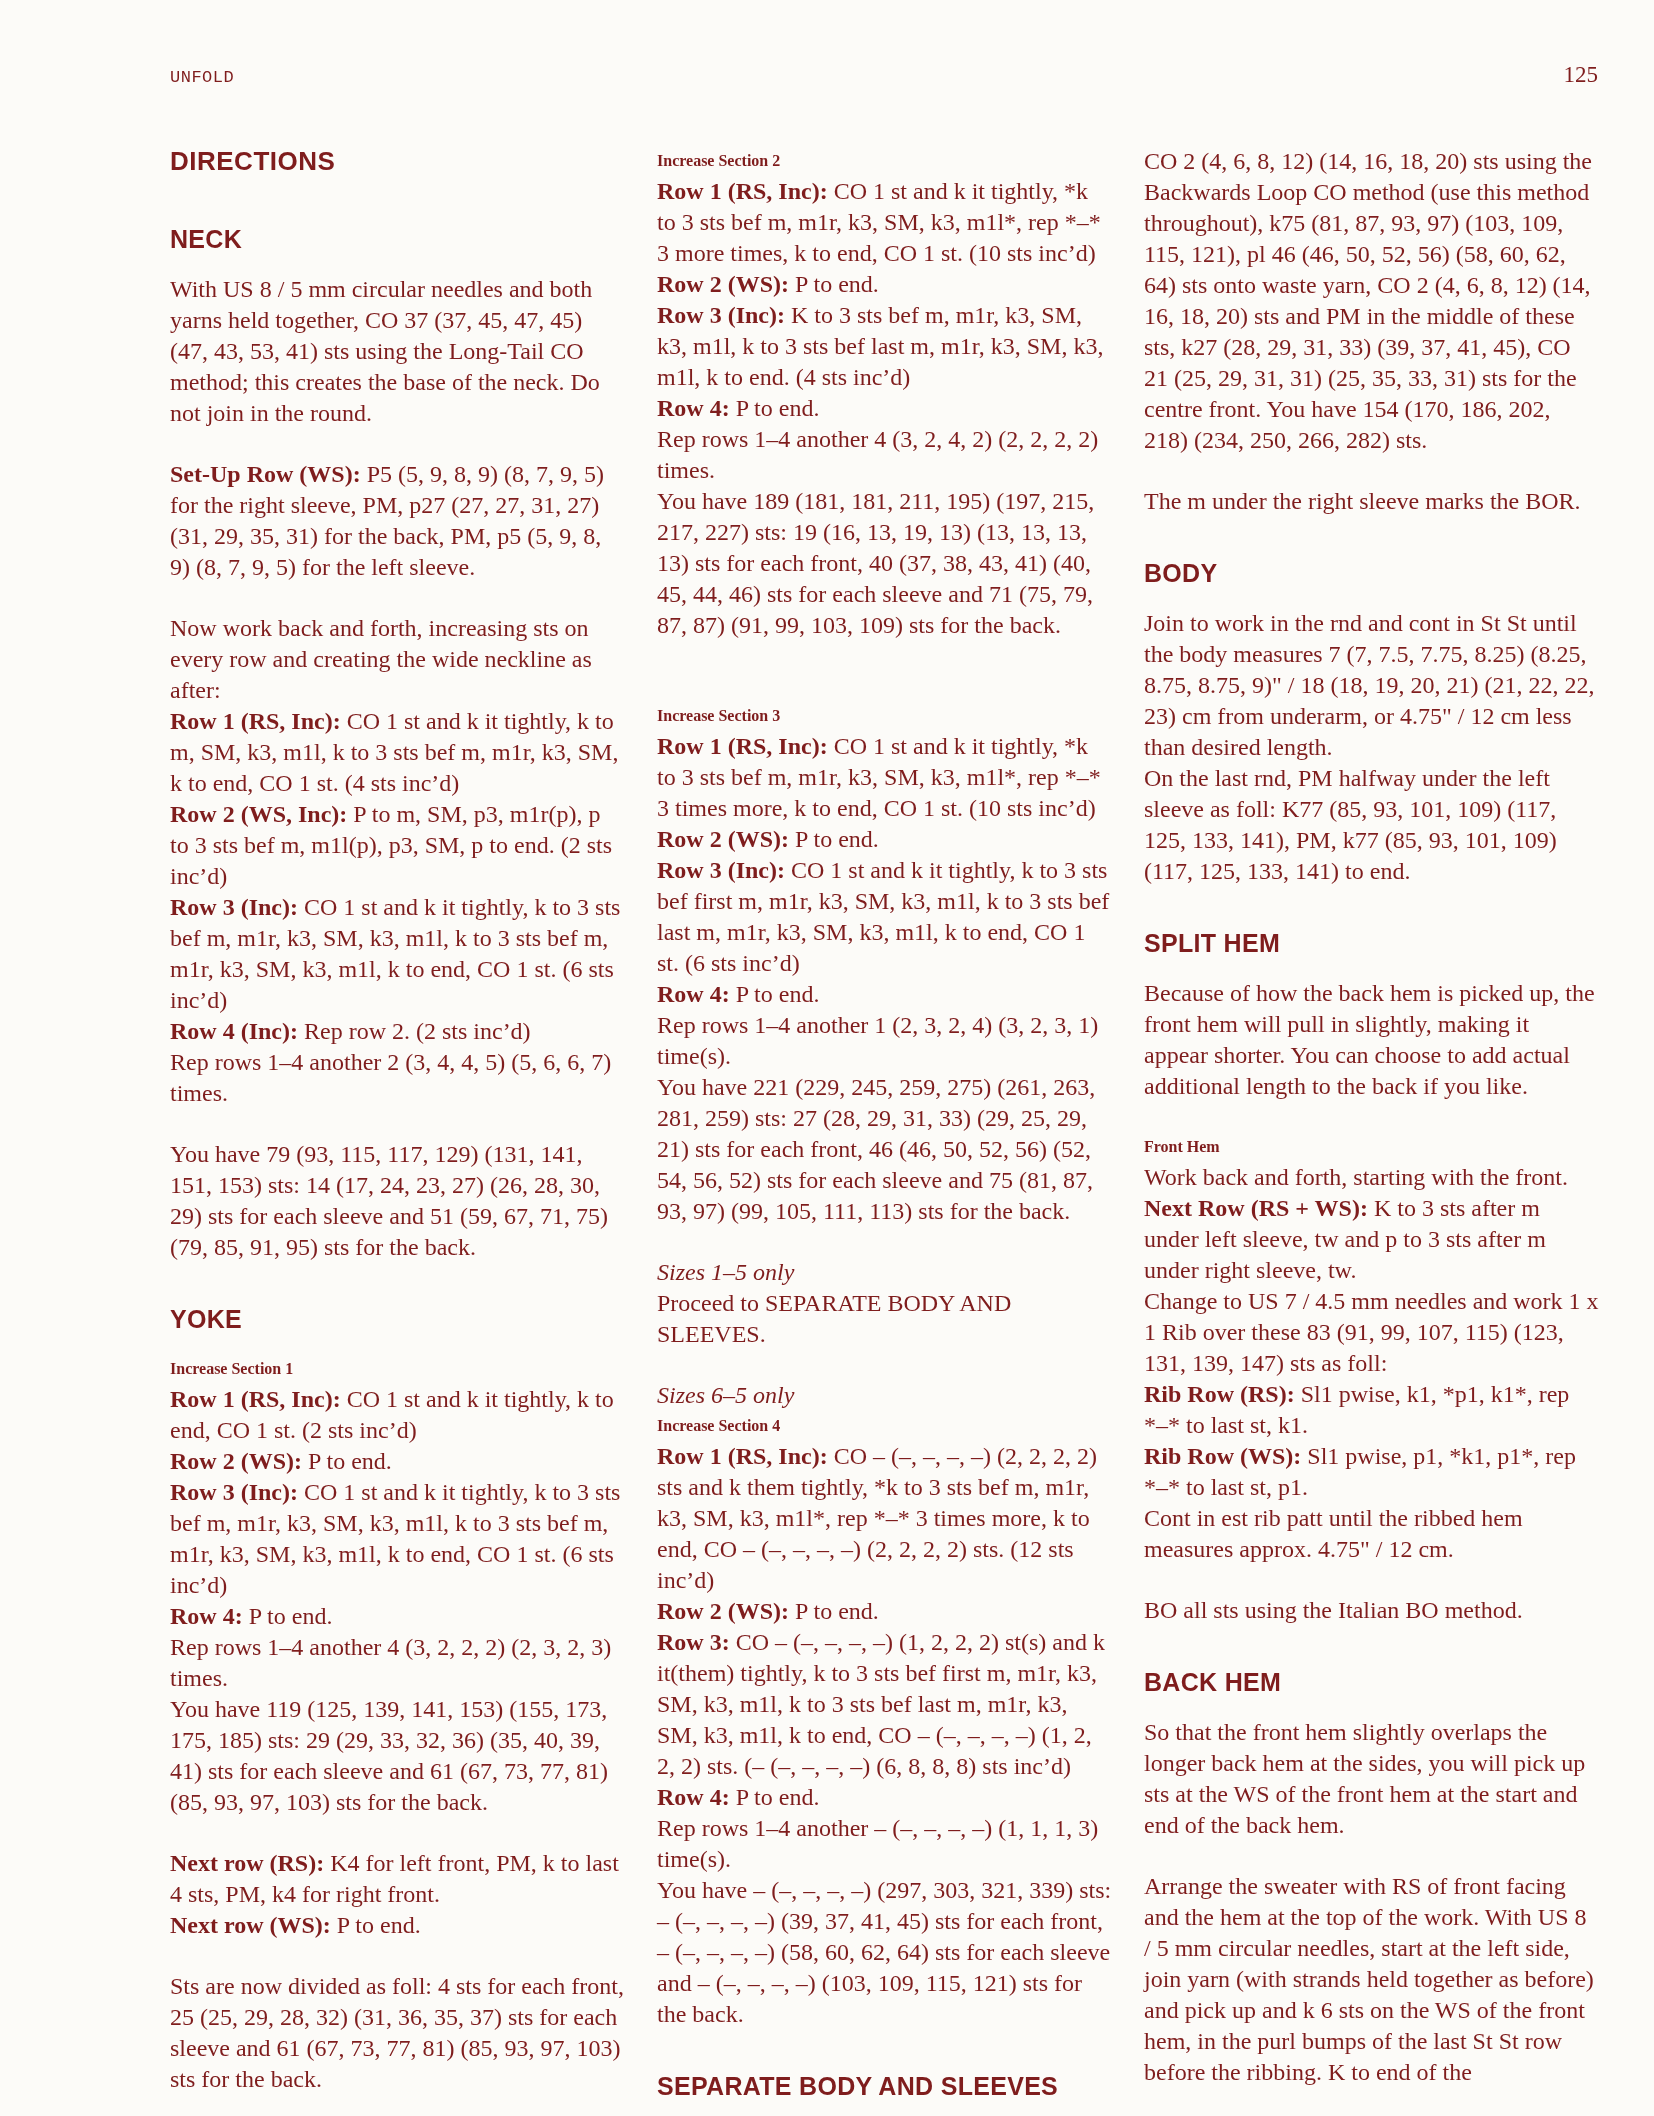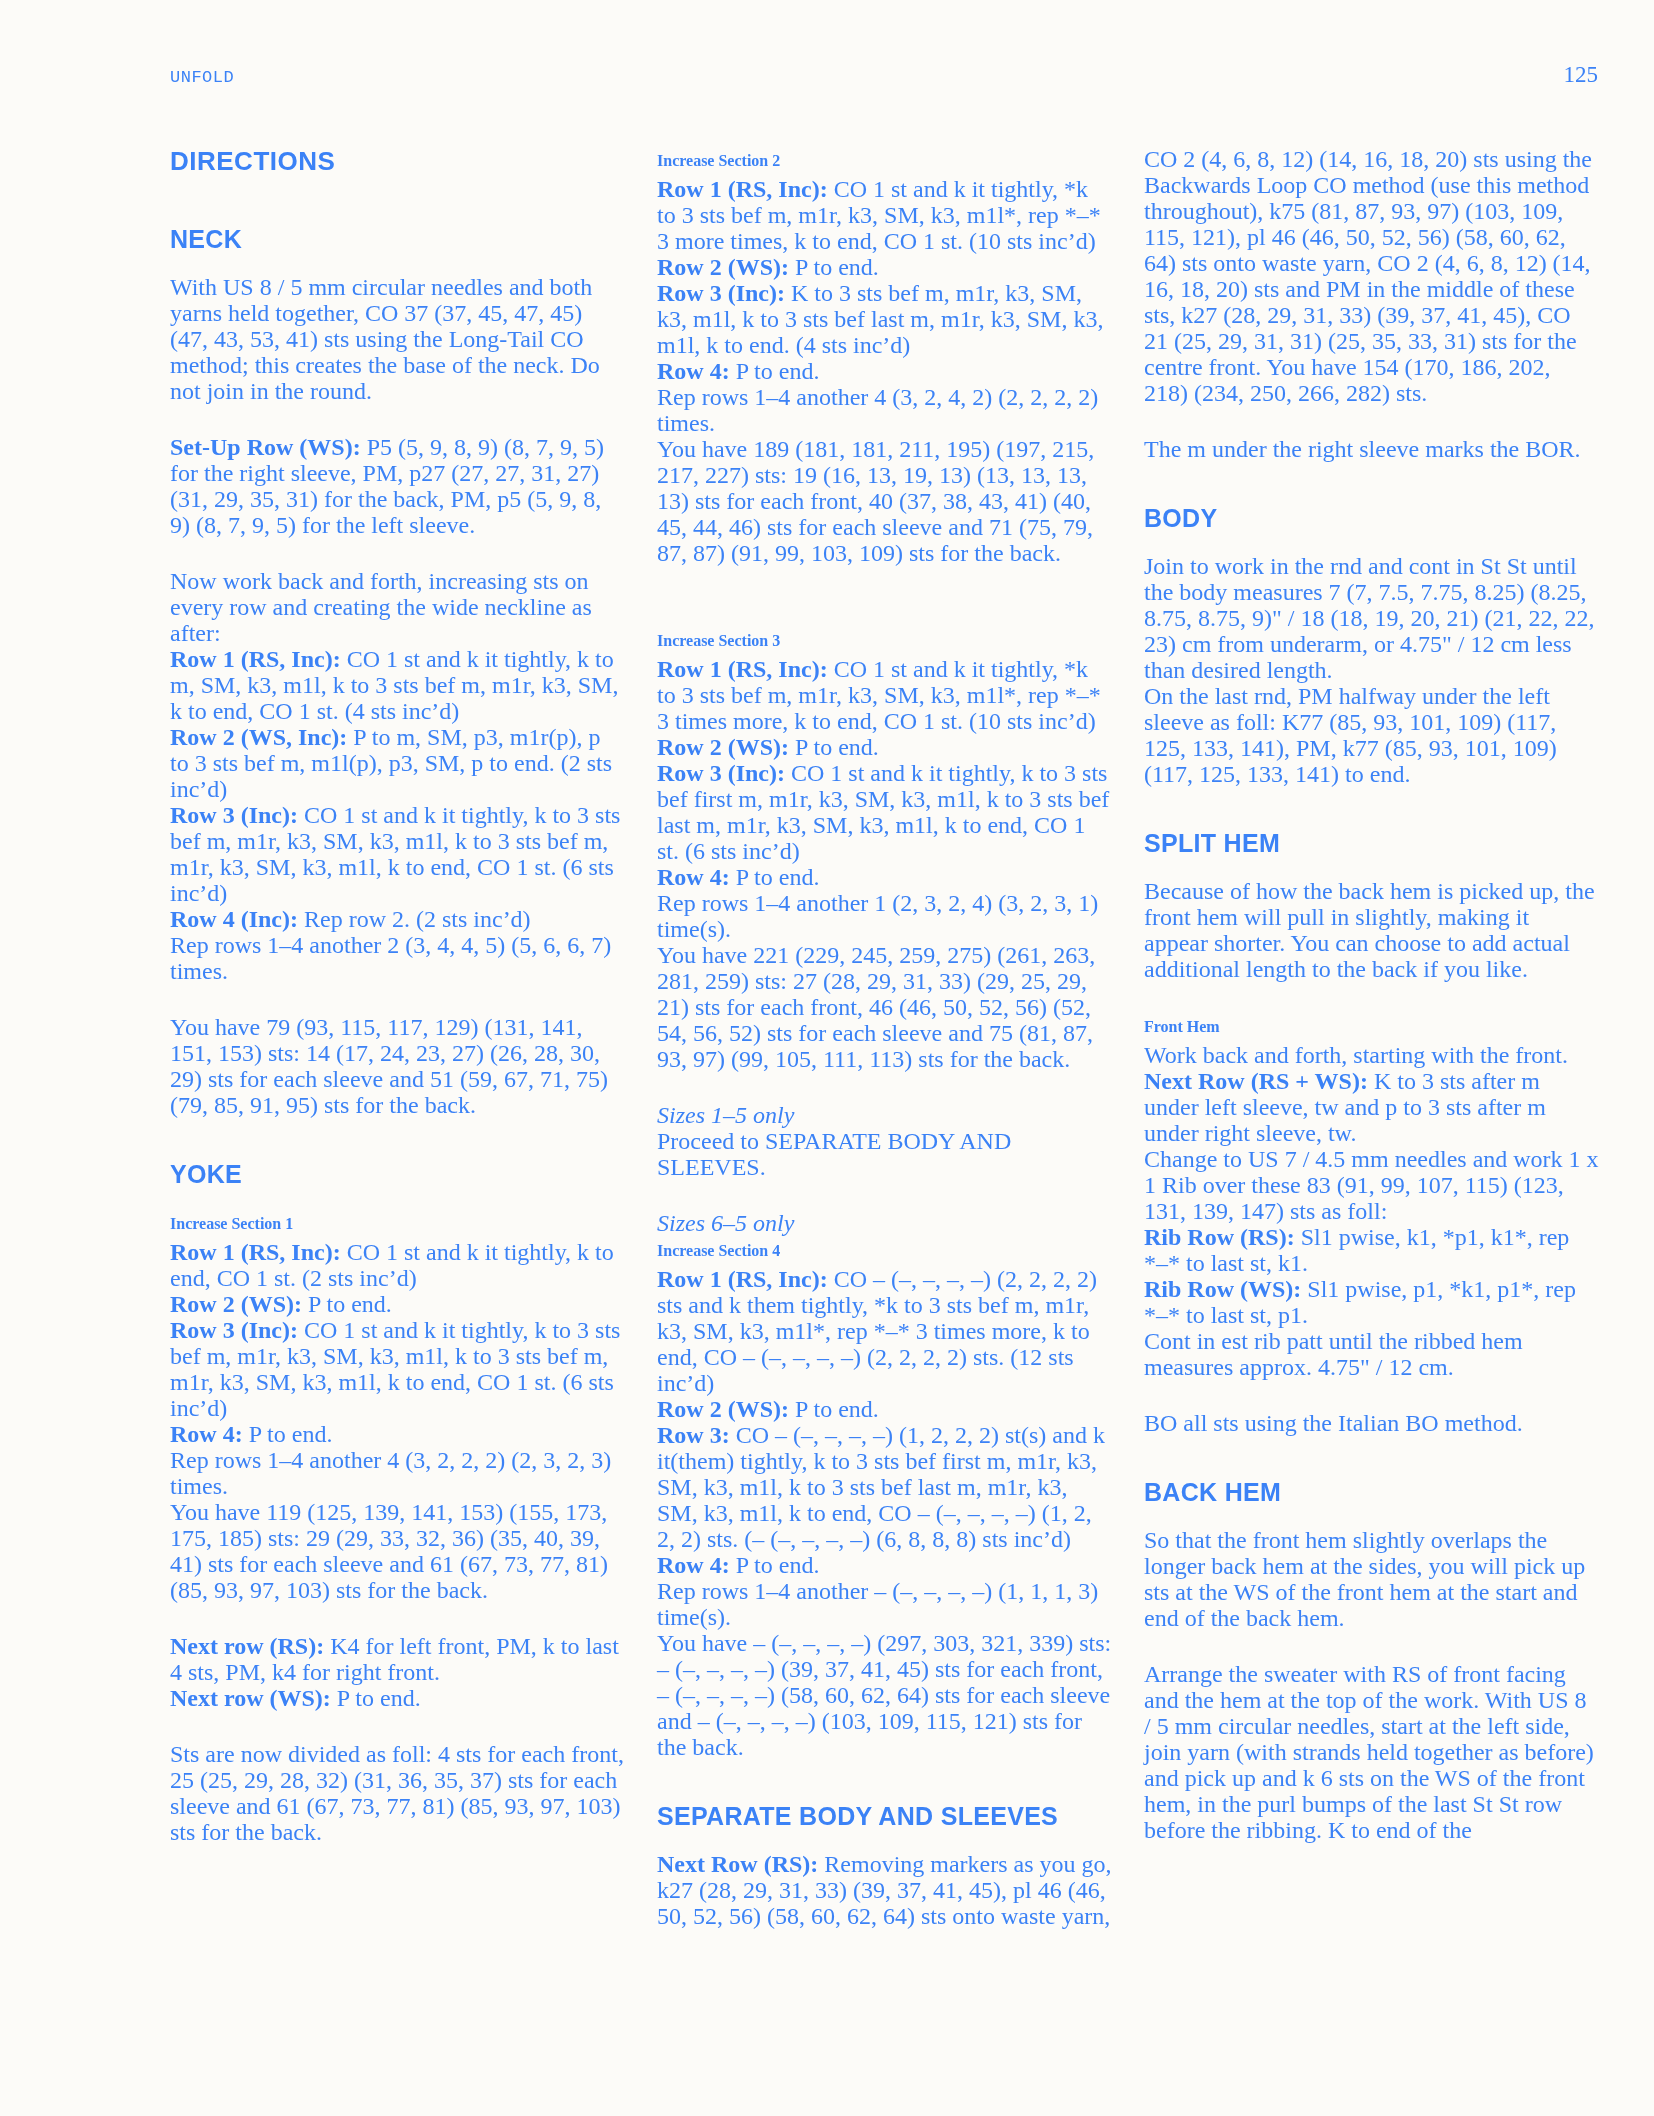--- a/index.html
+++ b/index.html
@@ -1,21 +1,21 @@
 <!DOCTYPE html>
 <html><head>
 <meta charset="utf-8">
 <style>
   html,body { margin:0; padding:0; background:#e8e6e2; }
   .page {
     position:relative;
     width:1654px; height:2116px;
     margin:0 auto;
     background:#fcfbf8;
-    color:#3b82f6;
+    color:#7f1d1d;
     font-family:"Liberation Serif", serif;
     overflow:hidden;
   }
   .header {
     position:absolute;
     top:62px; left:170px; right:56px;
     display:flex;
     justify-content:space-between;
     align-items:baseline;
   }
@@ -51,21 +51,21 @@
   }
   .h3 {
     font-family:"Liberation Serif", serif;
     font-weight:700;
     font-size:16px;
     line-height:30px;
     margin:0;
   }
   .p {
     font-size:24px;
-    line-height:26px;
+    line-height:31px;
     margin:0;
   }
   .p b { font-weight:700; }
   .italic { font-style:italic; }
   .sp-line  { margin-top:30px; }
   .sp-lines2 { margin-top:60px; }
 </style>
 </head>
 <body>
 

